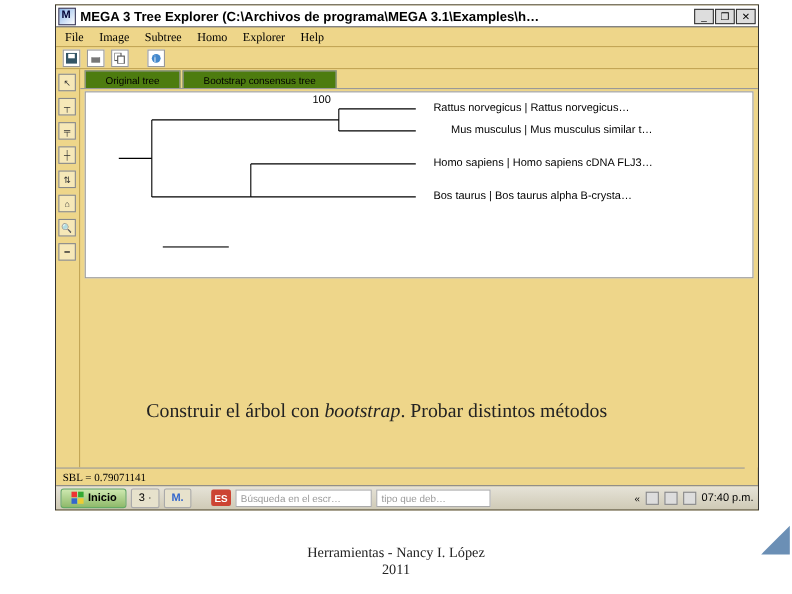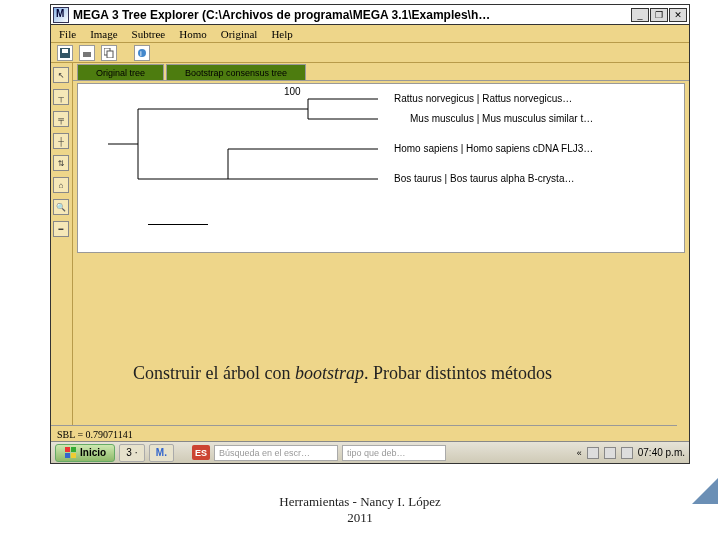--- a/index.html
+++ b/index.html
@@ -70,21 +70,21 @@
       <div class="win-btn">❐</div>
       <div class="win-btn">✕</div>
     </div>
   </div>
 
   <div class="menu-bar">
     <span class="menu-item">File</span>
     <span class="menu-item">Image</span>
     <span class="menu-item">Subtree</span>
     <span class="menu-item">Homo</span>
-    <span class="menu-item">Original</span>
+    <span class="menu-item">Explorer</span>
     <span class="menu-item">Help</span>
   </div>
 
   <div class="toolbar">
     <div class="tb-icon">
         <svg width="10" height="10">
           <rect x="0" y="0" width="10" height="10" fill="#356"></rect>
           <rect x="2" y="1" width="6" height="4" fill="#fff"></rect>
         </svg>
       </div>

